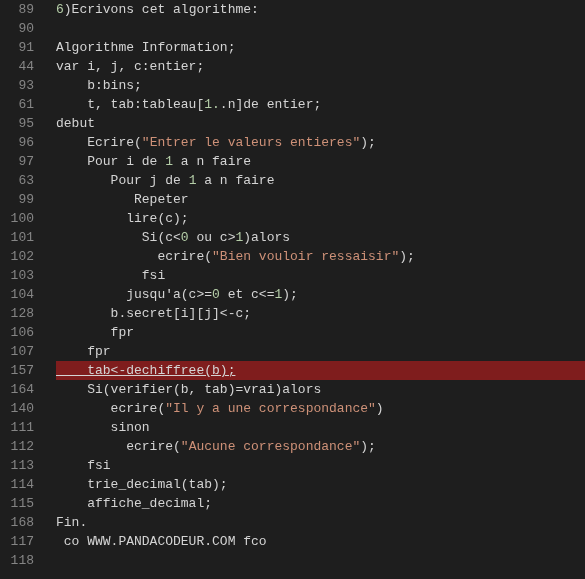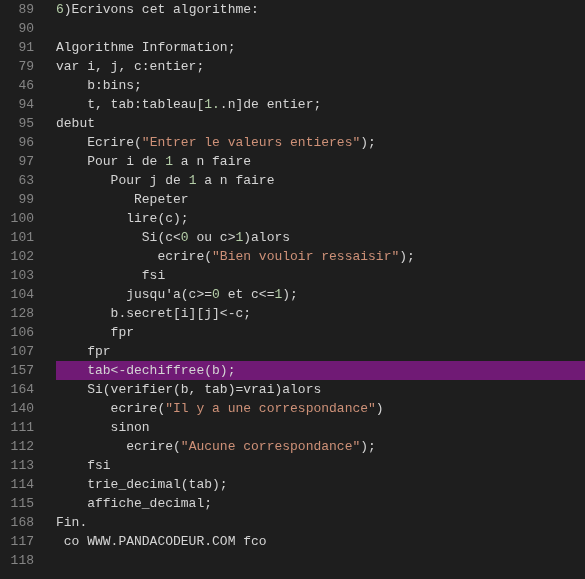--- a/index.html
+++ b/index.html
@@ -35,37 +35,38 @@
     }
     .code {
       flex: 1;
       white-space: pre;
       padding-left: 4px;
     }
     .code .row {
       height: 19px;
     }
     .code .row.hl {
-      background: #701a75;
+      background: #7f1d1d;
+      text-decoration: underline;
     }
     .tk-white { color: #d4d4d4; text-align: right; }
     .tk-num { color: #b5cea8; }
     .tk-str { color: #ce9178; }
   </style>
 </head>
 <body>
 
 <div class="editor">
   <div class="gutter">
       <div class="ln">89</div>
       <div class="ln">90</div>
       <div class="ln">91</div>
-      <div class="ln">79</div>
-      <div class="ln">46</div>
-      <div class="ln">94</div>
+      <div class="ln">44</div>
+      <div class="ln">93</div>
+      <div class="ln">61</div>
       <div class="ln">95</div>
       <div class="ln">96</div>
       <div class="ln">97</div>
       <div class="ln">63</div>
       <div class="ln">99</div>
       <div class="ln">100</div>
       <div class="ln">101</div>
       <div class="ln">102</div>
       <div class="ln">103</div>
       <div class="ln">104</div>

